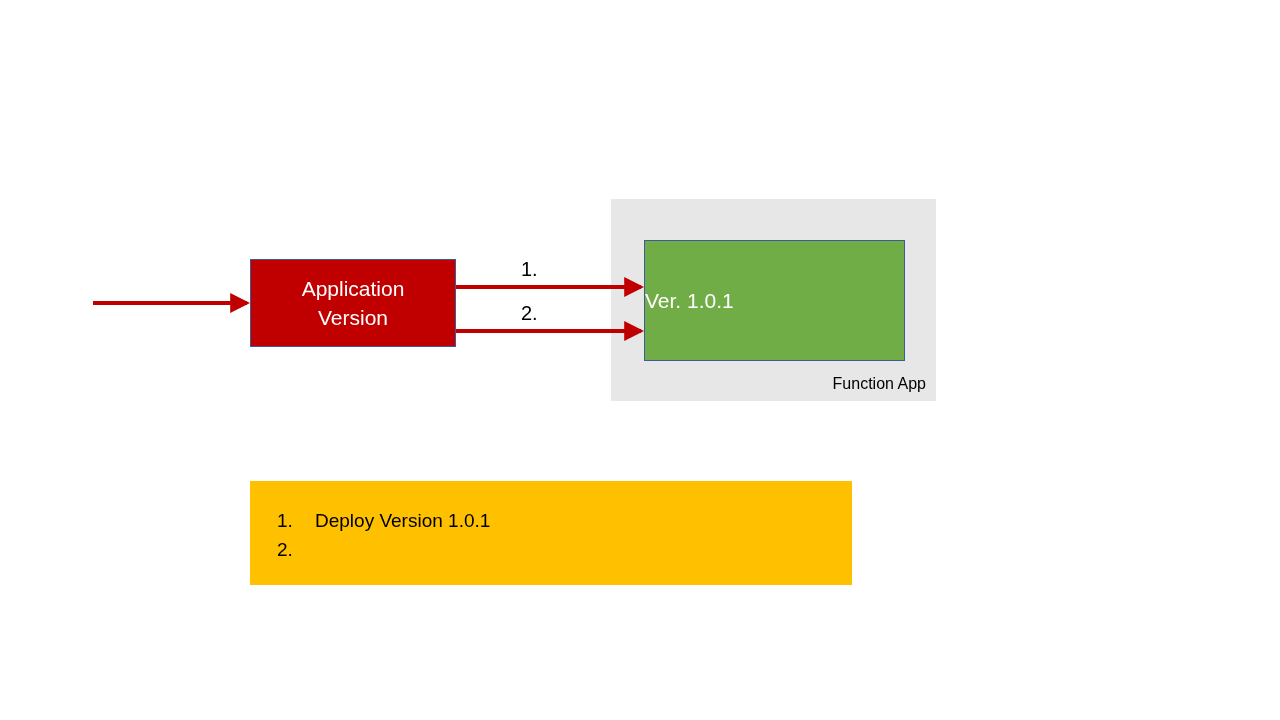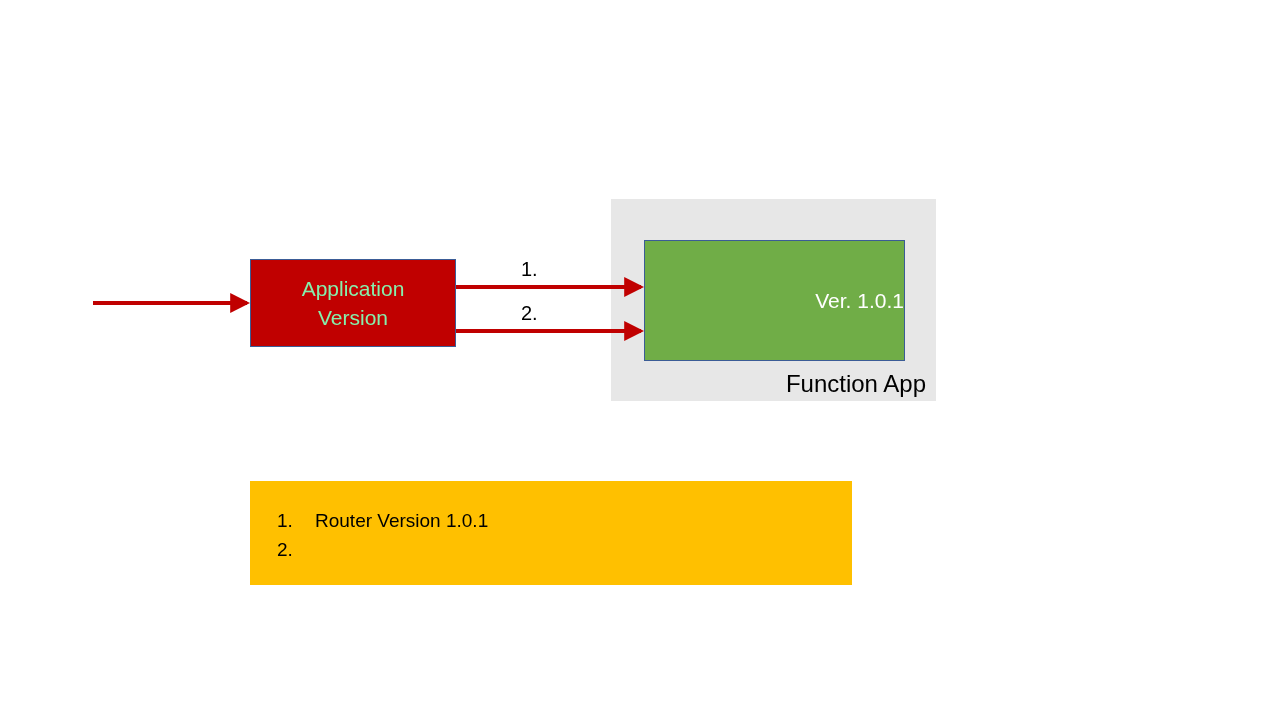--- a/index.html
+++ b/index.html
@@ -28,39 +28,39 @@
     top: 199px;
     width: 325px;
     height: 202px;
     background: #e7e7e7;
     box-sizing: border-box;
   }
   .fn-app-label {
     position: absolute;
     right: 10px;
     bottom: 5px;
-    font-size: 24px;
+    font-size: 16px;
     line-height: 24px;
     color: #000000;
     white-space: nowrap;
   }
 
   
   .version-box {
     position: absolute;
     left: 644px;
     top: 240px;
     width: 261px;
     height: 121px;
     background: #70ad47;
     border: 1px solid #3b5c96;
     box-sizing: border-box;
     display: flex;
     align-items: center;
-    justify-content: flex-end;
+    justify-content: flex-start;
   }
   .version-box-label {
     color: #ffffff;
     font-size: 21px;
     line-height: 26px;
     text-align: center;
   }
 
   
   .router-box {
@@ -71,21 +71,21 @@
     height: 88px;
     background: #c00000;
     border: 1px solid #3b5c96;
     box-sizing: border-box;
     display: flex;
     flex-direction: column;
     align-items: center;
     justify-content: center;
   }
   .router-box-label {
-    color: #86efac;
+    color: #ffffff;
     font-size: 21px;
     line-height: 29px;
     text-align: center;
   }
 
   
   .arrow-svg {
     position: absolute;
     left: 0;
     top: 0;
@@ -169,21 +169,21 @@
     <line x1="456" y1="331" x2="641" y2="331" stroke="#C00000" stroke-width="4" marker-end="url(#arrowhead)"></line>
   </svg>
 
   <div class="step-num step-num-1">1.</div>
   <div class="step-num step-num-2">2.</div>
 
   <div class="legend-box">
     <ul class="legend-list">
       <li class="legend-item">
         <span class="legend-item-num">1.</span>
-        <span class="legend-item-text">Router Version 1.0.1</span>
+        <span class="legend-item-text">Deploy Version 1.0.1</span>
       </li>
       <li class="legend-item">
         <span class="legend-item-num">2.</span>
       </li>
     </ul>
   </div>
 
 </div>
 
 </body></html>

